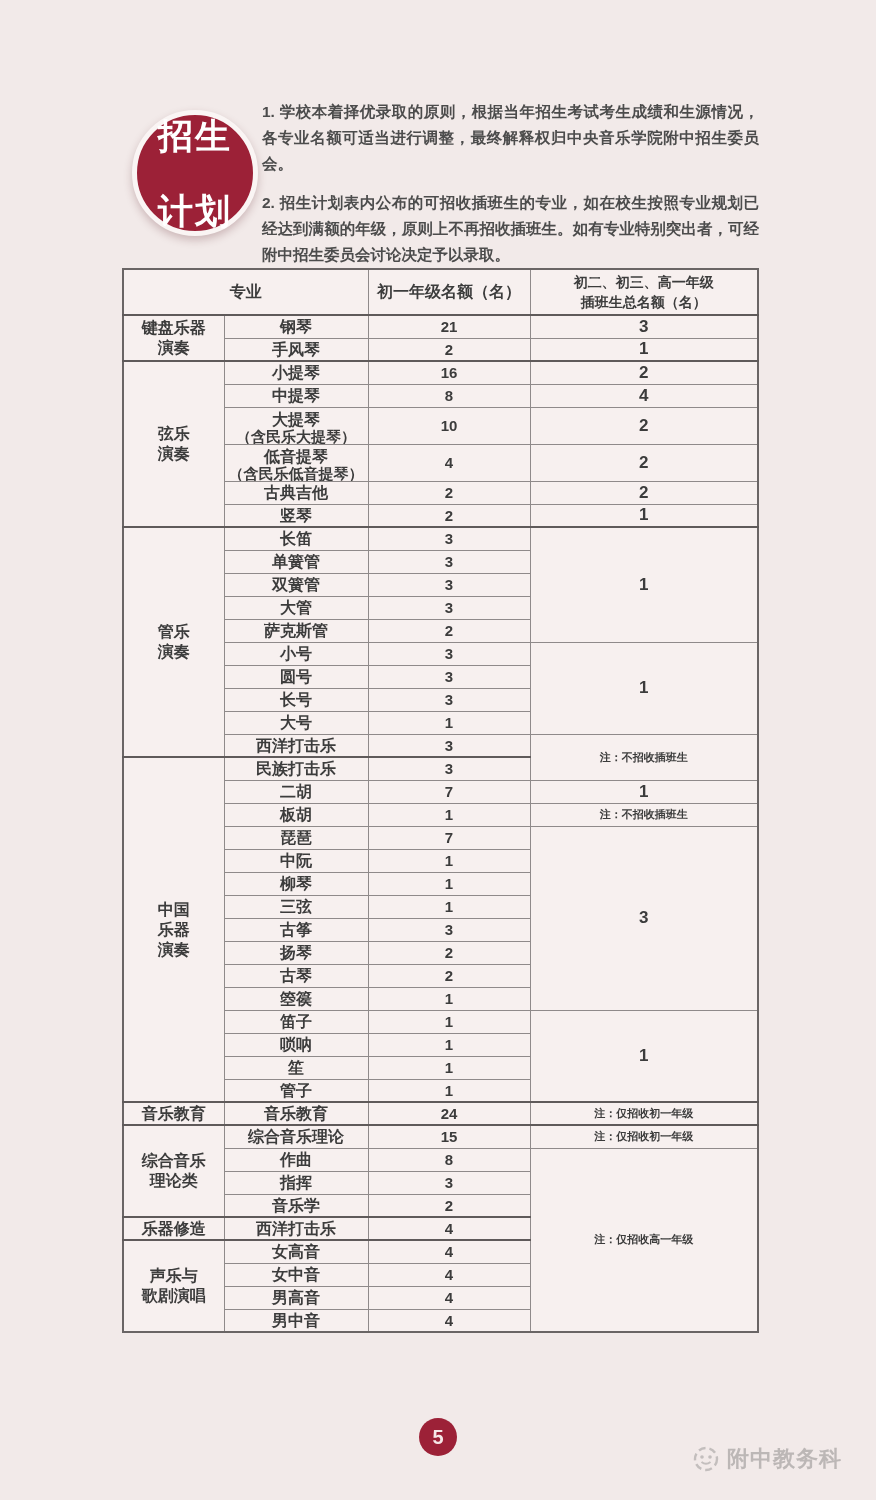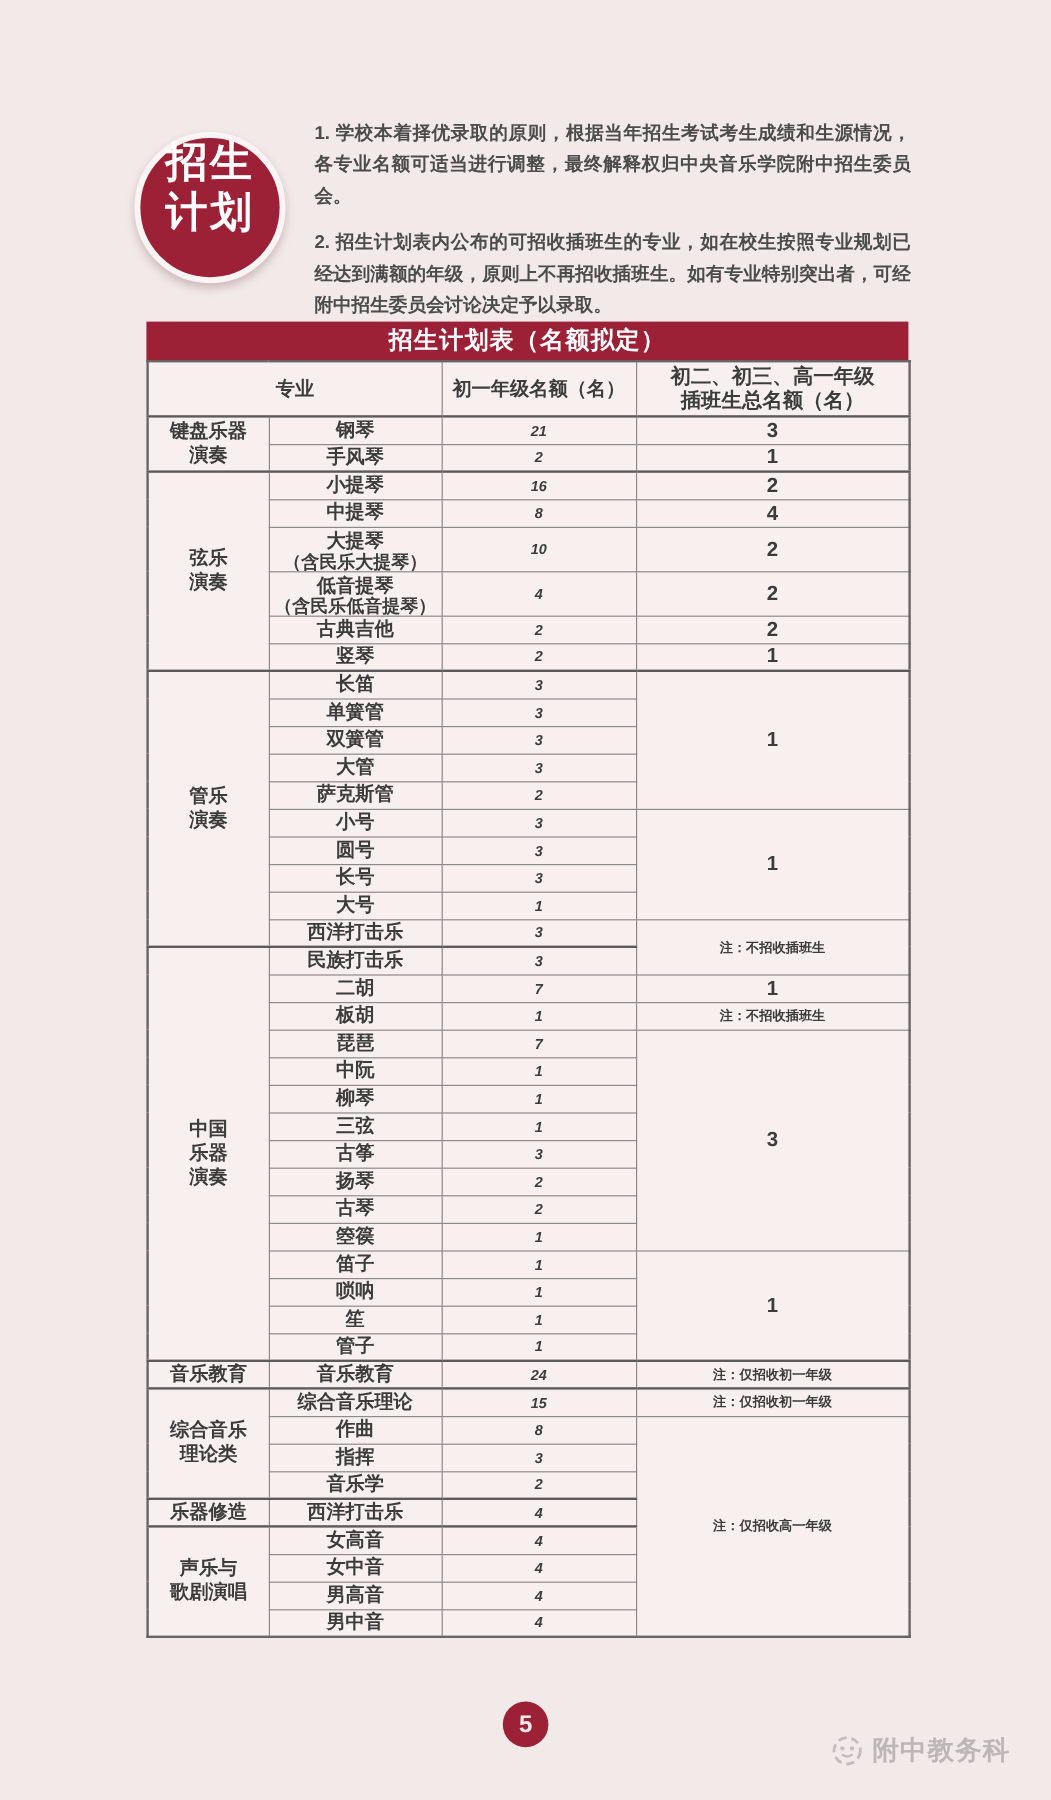--- a/index.html
+++ b/index.html
@@ -4,24 +4,24 @@
 <style>
   html,body{margin:0;padding:0;}
   body{
     width:876px;height:1500px;position:relative;overflow:hidden;
     background:#f2eae9;
     font-family:"Liberation Sans",sans-serif;
     color:#3c3c3c;
   }
   
   .badge{
-    position:absolute;left:112px;top:110px;width:116px;height:116px;
+    position:absolute;left:132px;top:110px;width:116px;height:116px;
     background:#9c2137;border-radius:50%;border:5px solid #faf5f4;
     box-shadow:0 4px 8px rgba(90,30,40,.25);
-    display:flex;flex-direction:column;align-items:center;justify-content:flex-start;
+    display:flex;flex-direction:column;align-items:center;justify-content:space-between;
   }
   .badge span{color:#fff;font-size:35px;font-weight:700;line-height:41px;letter-spacing:2px;}
   
   .intro{position:absolute;left:262px;top:99px;width:497px;}
   .intro p{
     margin:0 0 13px 0;font-size:15.5px;line-height:26px;
     color:#4c4c4c;font-weight:600;text-align:justify;
   }
   
   .table-wrap{position:absolute;left:122px;top:268px;width:635px;}
@@ -34,27 +34,27 @@
     background:#f7f0ef;
     padding-left:39px;
   }
   col.c1{width:101px;} col.c2{width:144px;} col.c3{width:162px;} col.c4{width:228px;}
   th,td{
     border:1px solid #8f8a8a;padding:0;text-align:center;vertical-align:middle;
     font-weight:600;color:#3c3c3c;overflow:hidden;
   }
   table{border:2px solid #6a6565;}
   thead th{height:44px;font-size:16px;}
-  th.transfer-head{font-size:17px;line-height:20px;white-space:pre-line;}
+  th.transfer-head{font-size:14px;line-height:20px;white-space:pre-line;}
   tbody tr{height:23px;}
   tbody tr.tall{height:37px;}
   th.group-cell{font-size:16px;line-height:20px;white-space:pre-line;font-weight:700;}
   td.specialty-cell{font-size:16px;line-height:21px;}
   td.specialty-cell .sub{font-size:15px;line-height:13px;display:block;}
-  td.quota-cell{font-size:12px;font-style:italic;}
+  td.quota-cell{font-size:15px;}
   td.transfer-cell{font-size:17px;}
   td.transfer-cell.note{font-size:11px;}
   tr.group-start th,tr.group-start td{border-top:2px solid #5f5a5a;}
   
   .page-circle{
     position:absolute;left:419px;top:1418px;width:38px;height:38px;border-radius:50%;
     background:#9c2137;color:#f6e8e8;font-size:20px;font-weight:700;
     display:flex;align-items:center;justify-content:center;
   }
   .watermark{
@@ -70,21 +70,20 @@
   <span>招生</span>
   <span>计划</span>
 </div>
 
 <div class="intro">
   <p>1. 学校本着择优录取的原则，根据当年招生考试考生成绩和生源情况，各专业名额可适当进行调整，最终解释权归中央音乐学院附中招生委员会。</p>
   <p>2. 招生计划表内公布的可招收插班生的专业，如在校生按照专业规划已经达到满额的年级，原则上不再招收插班生。如有专业特别突出者，可经附中招生委员会讨论决定予以录取。</p>
 </div>
 
 <div class="table-wrap">
-  <div class="table-title">招生计划表（名额拟定）</div>
   <table>
     <colgroup>
         <col class="c1">
         <col class="c2">
         <col class="c3">
         <col class="c4">
       </colgroup>
     <thead>
       <tr>
         <th colspan="2">专业</th>

